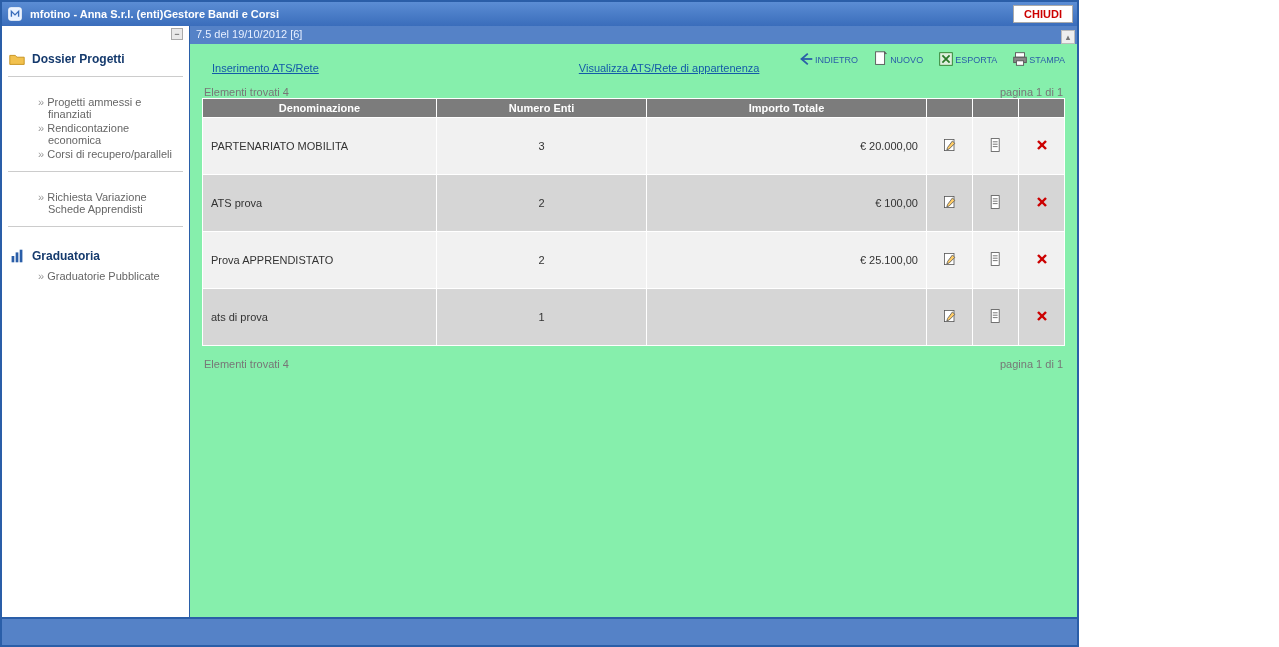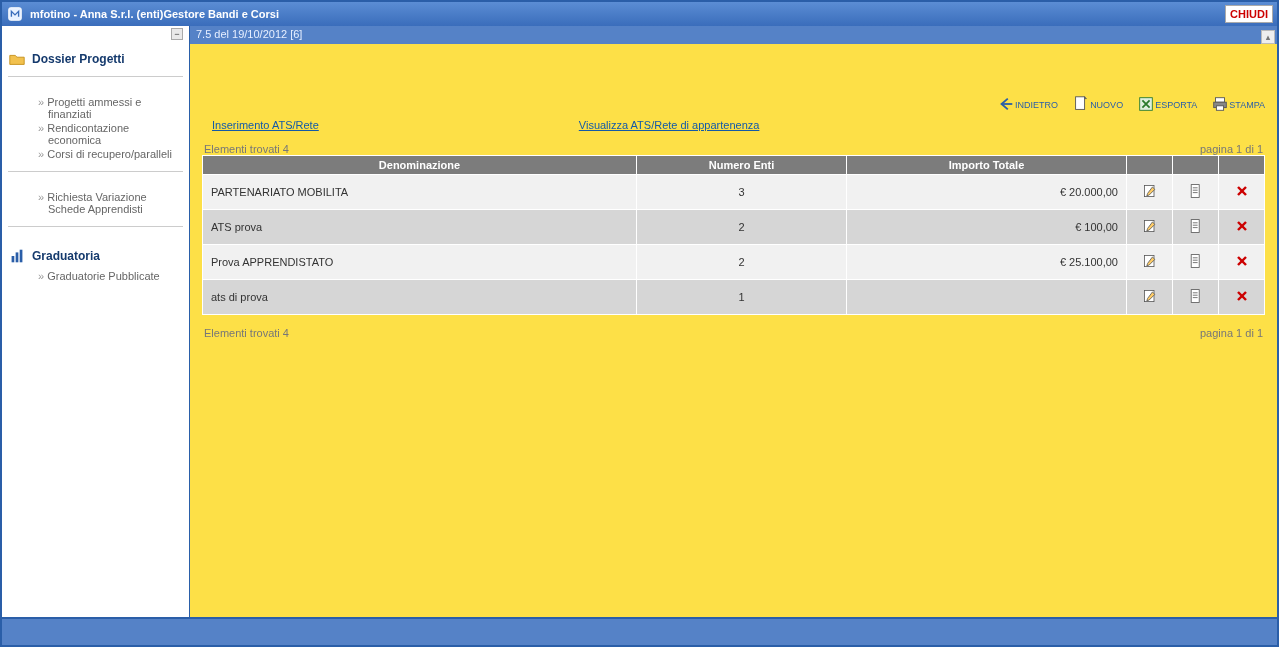--- a/index.html
+++ b/index.html
@@ -1,20 +1,20 @@
 <!DOCTYPE html>
 <html><head>
 <meta charset="utf-8">
 <style>
   * { box-sizing: border-box; }
   html, body { margin: 0; padding: 0; height: 100%; font-family: Verdana, Arial, sans-serif; font-size: 11px; color: #333; }
   body { background: #fff; }
 
   .outer {
-    width: 1279px;
+    width: 1079px;
     height: 647px;
     border: 2px solid #2a5ea8;
     display: flex;
     flex-direction: column;
     overflow: hidden;
     position: relative;
   }
 
   
   .topbar {
@@ -31,21 +31,21 @@
     display: inline-flex; align-items: center; justify-content: center;
   }
   .topbar .left { flex: 0 0 auto; }
   .topbar .center { flex: 1; text-align: left; }
   .topbar .right { flex: 0 0 auto; }
   .topbar .chiudi {
     background: #fff;
     color: #c00;
     font-weight: bold;
     border: 1px solid #aaa;
-    padding: 2px 4px;
+    padding: 2px 10px;
     cursor: pointer;
     font-size: 11px;
   }
   .scroll-up {
     position: absolute;
     right: 2px;
     top: 28px;
     width: 14px; height: 14px;
     background: #eee;
     border: 1px solid #bbb;
@@ -113,23 +113,22 @@
     cursor: pointer;
   }
   .menu-items li::before { content: "» "; color: #999; }
   .menu-divider { border: 0; border-top: 1px solid #ccc; margin: 6px 0 0 0; }
 
   
   .main {
     flex: 1;
     display: flex;
     flex-direction: column;
-    background: #fde047;
+    background: #86efac;
     border-left: 0;
-    gap: 45px;
   }
   .versionbar {
     background: #5582c7;
     color: #e6efff;
     font-size: 11px;
     padding: 2px 6px;
     height: 18px;
   }
   .content {
     flex: 1;
@@ -152,21 +151,21 @@
     flex-direction: row;
     align-items: center;
     font-size: 9px;
     color: #2a5ea8;
     cursor: pointer;
     min-width: 44px;
   }
   .tool .ticon { width: 18px; height: 18px; margin-bottom: 1px; display:flex;align-items:center;justify-content:center; }
 
   .tabs-row {
-    margin-top: 20px;
+    margin-top: 8px;
     display: flex;
     gap: 260px;
     padding-left: 10px;
     font-size: 11px;
   }
   .tabs-row a { color: #135aa8; text-decoration: underline; cursor: pointer; }
 
   .meta-row {
     display: flex;
     justify-content: space-between;
@@ -189,21 +188,21 @@
     padding: 3px 8px;
     border: 1px solid #fff;
     text-align: center;
     margin-top: 27px;
   }
   table.data thead th:first-child { text-align: center; }
   table.data thead th.blank { background: #7c7c7c; width: 46px; }
   table.data tbody tr:nth-child(odd) { background: #f1f1f1; }
   table.data tbody tr:nth-child(even) { background: #d6d6d6; }
   table.data tbody td {
-    padding: 8px 8px;
+    padding: 19px 8px;
     border: 1px solid #fff;
     vertical-align: middle;
     margin-top: 36px;
   }
   td.center { text-align: center; }
   td.right { text-align: right; }
   td.iconcell { text-align: center; width: 46px; cursor: pointer; }
   td.iconcell svg { width: 16px; height: 16px; }
 
   .x-red svg path, .x-red svg line { stroke: #c00; }

